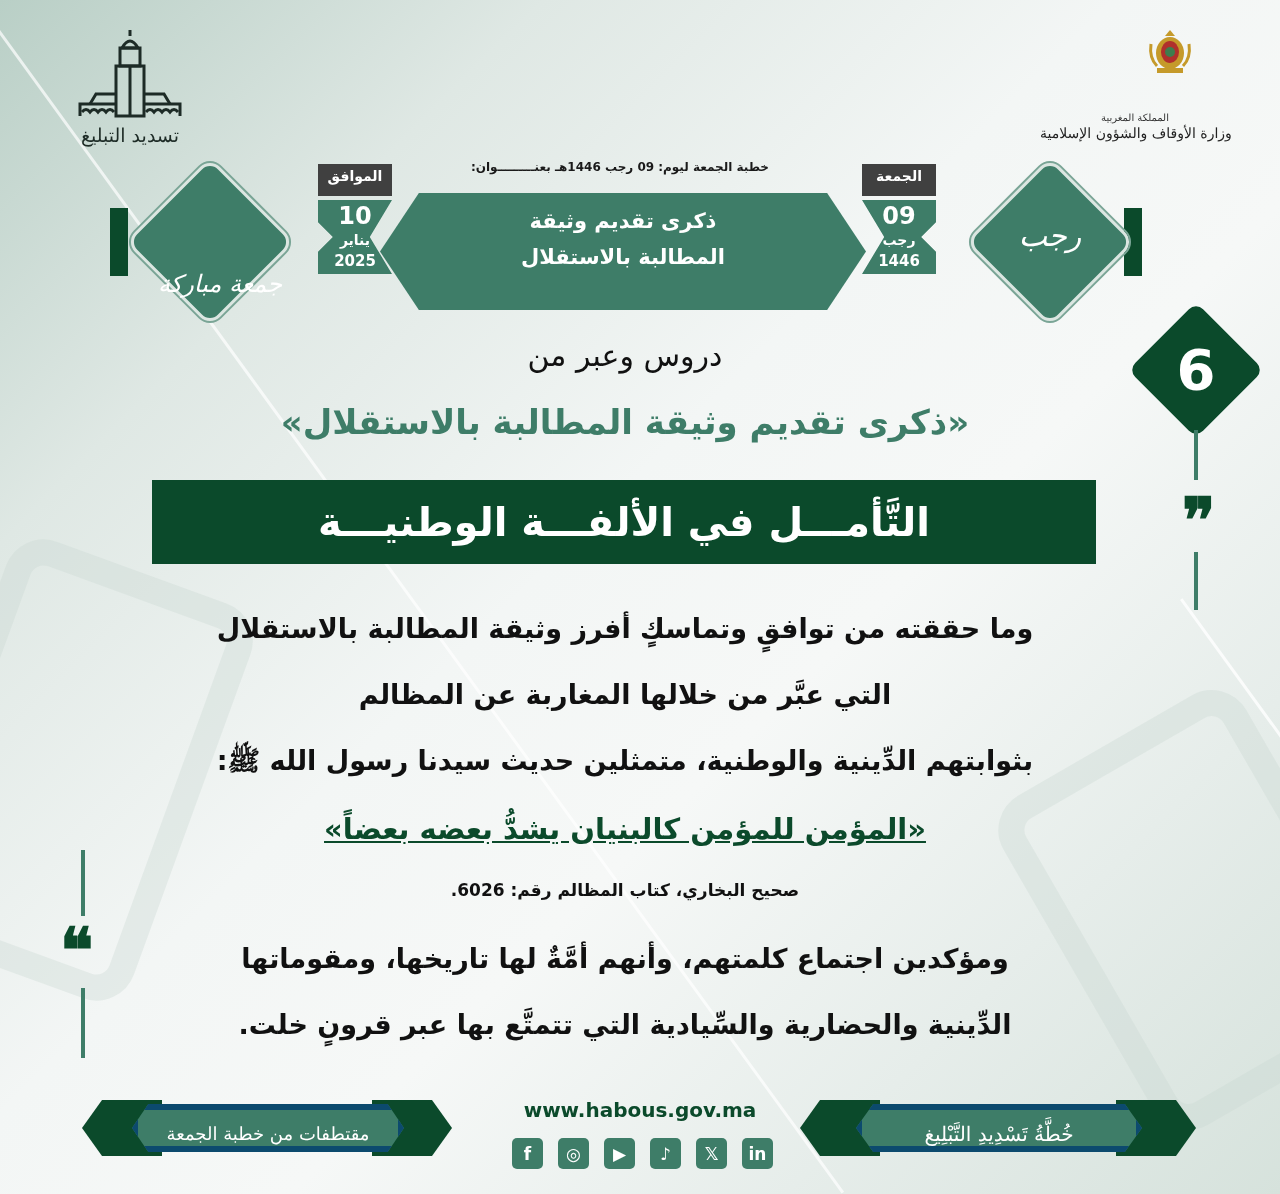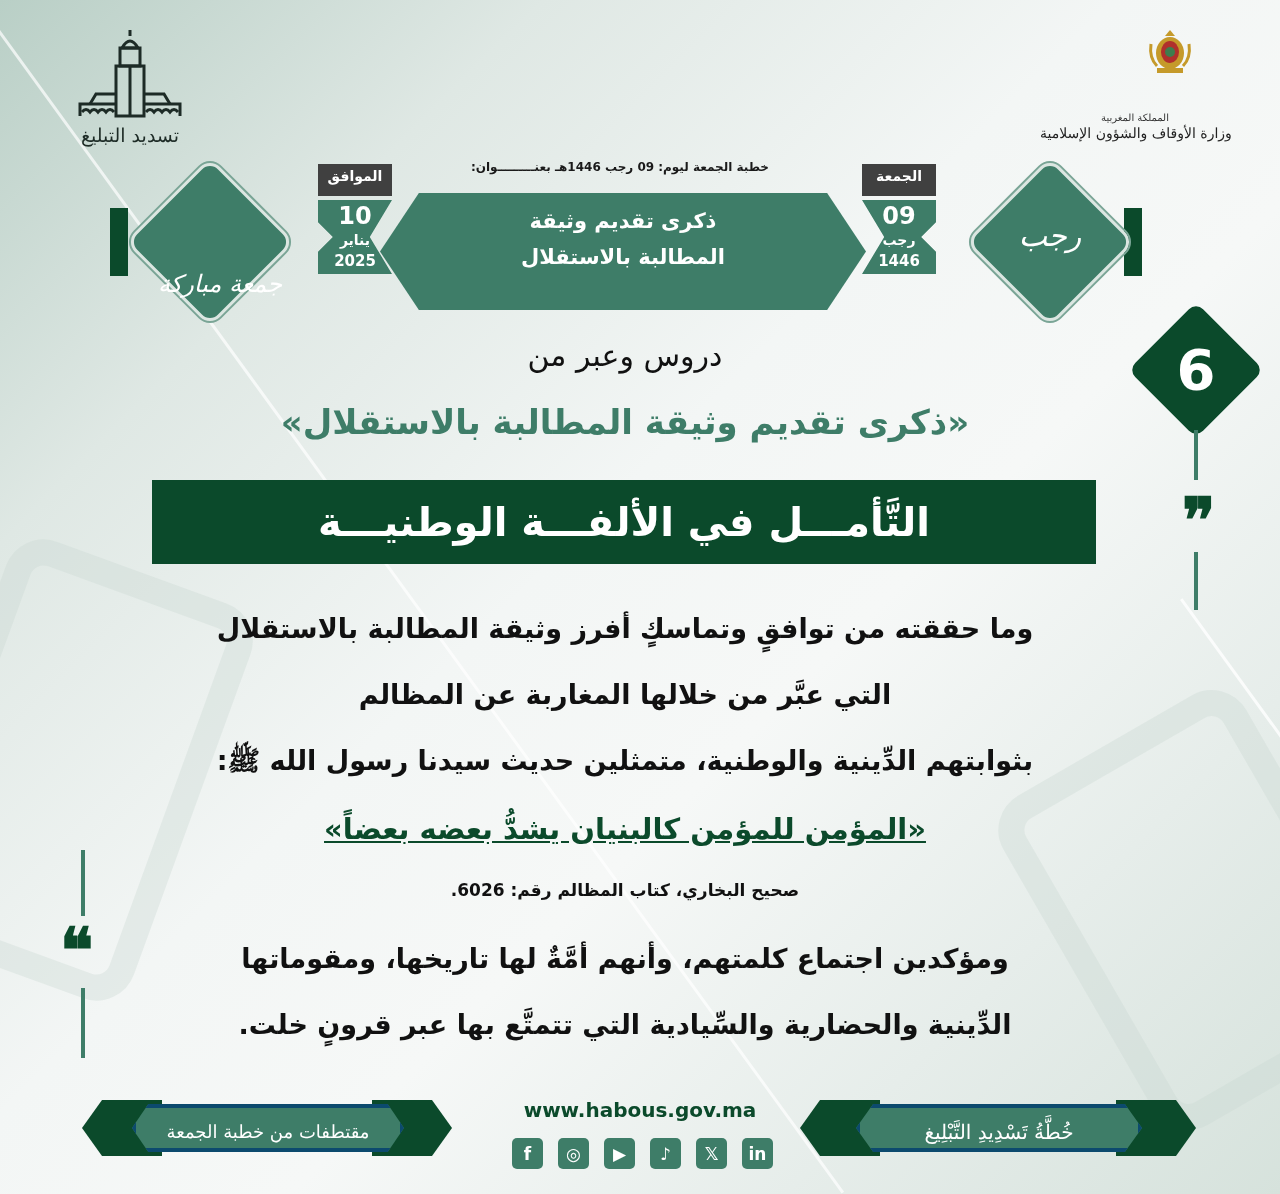--- a/index.html
+++ b/index.html
@@ -68,21 +68,21 @@
 
   
   .ribbon { position: absolute; top: 1100px; height: 56px; }
   .ribbon .tail { position: absolute; top: 0; width: 80px; height: 56px; background: #0b4a2b; }
   .ribbon .tail-left { left: 0; clip-path: polygon(0 50%, 25% 0, 100% 0, 100% 100%, 25% 100%); }
   .ribbon .tail-right { right: 0; clip-path: polygon(0 0, 75% 0, 100% 50%, 75% 100%, 0 100%); }
   .ribbon .center {
     position: absolute; top: 4px; height: 48px; background: #3e7d68;
     clip-path: polygon(6% 0, 94% 0, 100% 50%, 94% 100%, 6% 100%, 0 50%);
     color: #fff; text-align: center; line-height: 48px; font-family: "DejaVu Serif", serif; font-size: 18px; direction: rtl;
-    border: 4px solid #0c4a6e;
+    border: 6px solid #0c4a6e;
   }
   .url { position: absolute; left: 500px; top: 1098px; width: 280px; text-align: center; font-size: 20px; font-weight: bold; color: #0b4a2b; font-family: "DejaVu Sans", sans-serif; }
   .socials { position: absolute; left: 512px; top: 1138px; display: flex; gap: 15px; }
   .social { width: 31px; height: 31px; background: #3e7d68; border-radius: 5px; color: #fff; display: flex; align-items: center; justify-content: center; font-weight: bold; font-size: 17px; font-family: "DejaVu Sans", sans-serif; }
 </style>
 </head>
 <body>
 
 <div class="bg-streak streak1"></div>
 <div class="bg-streak streak2"></div>

